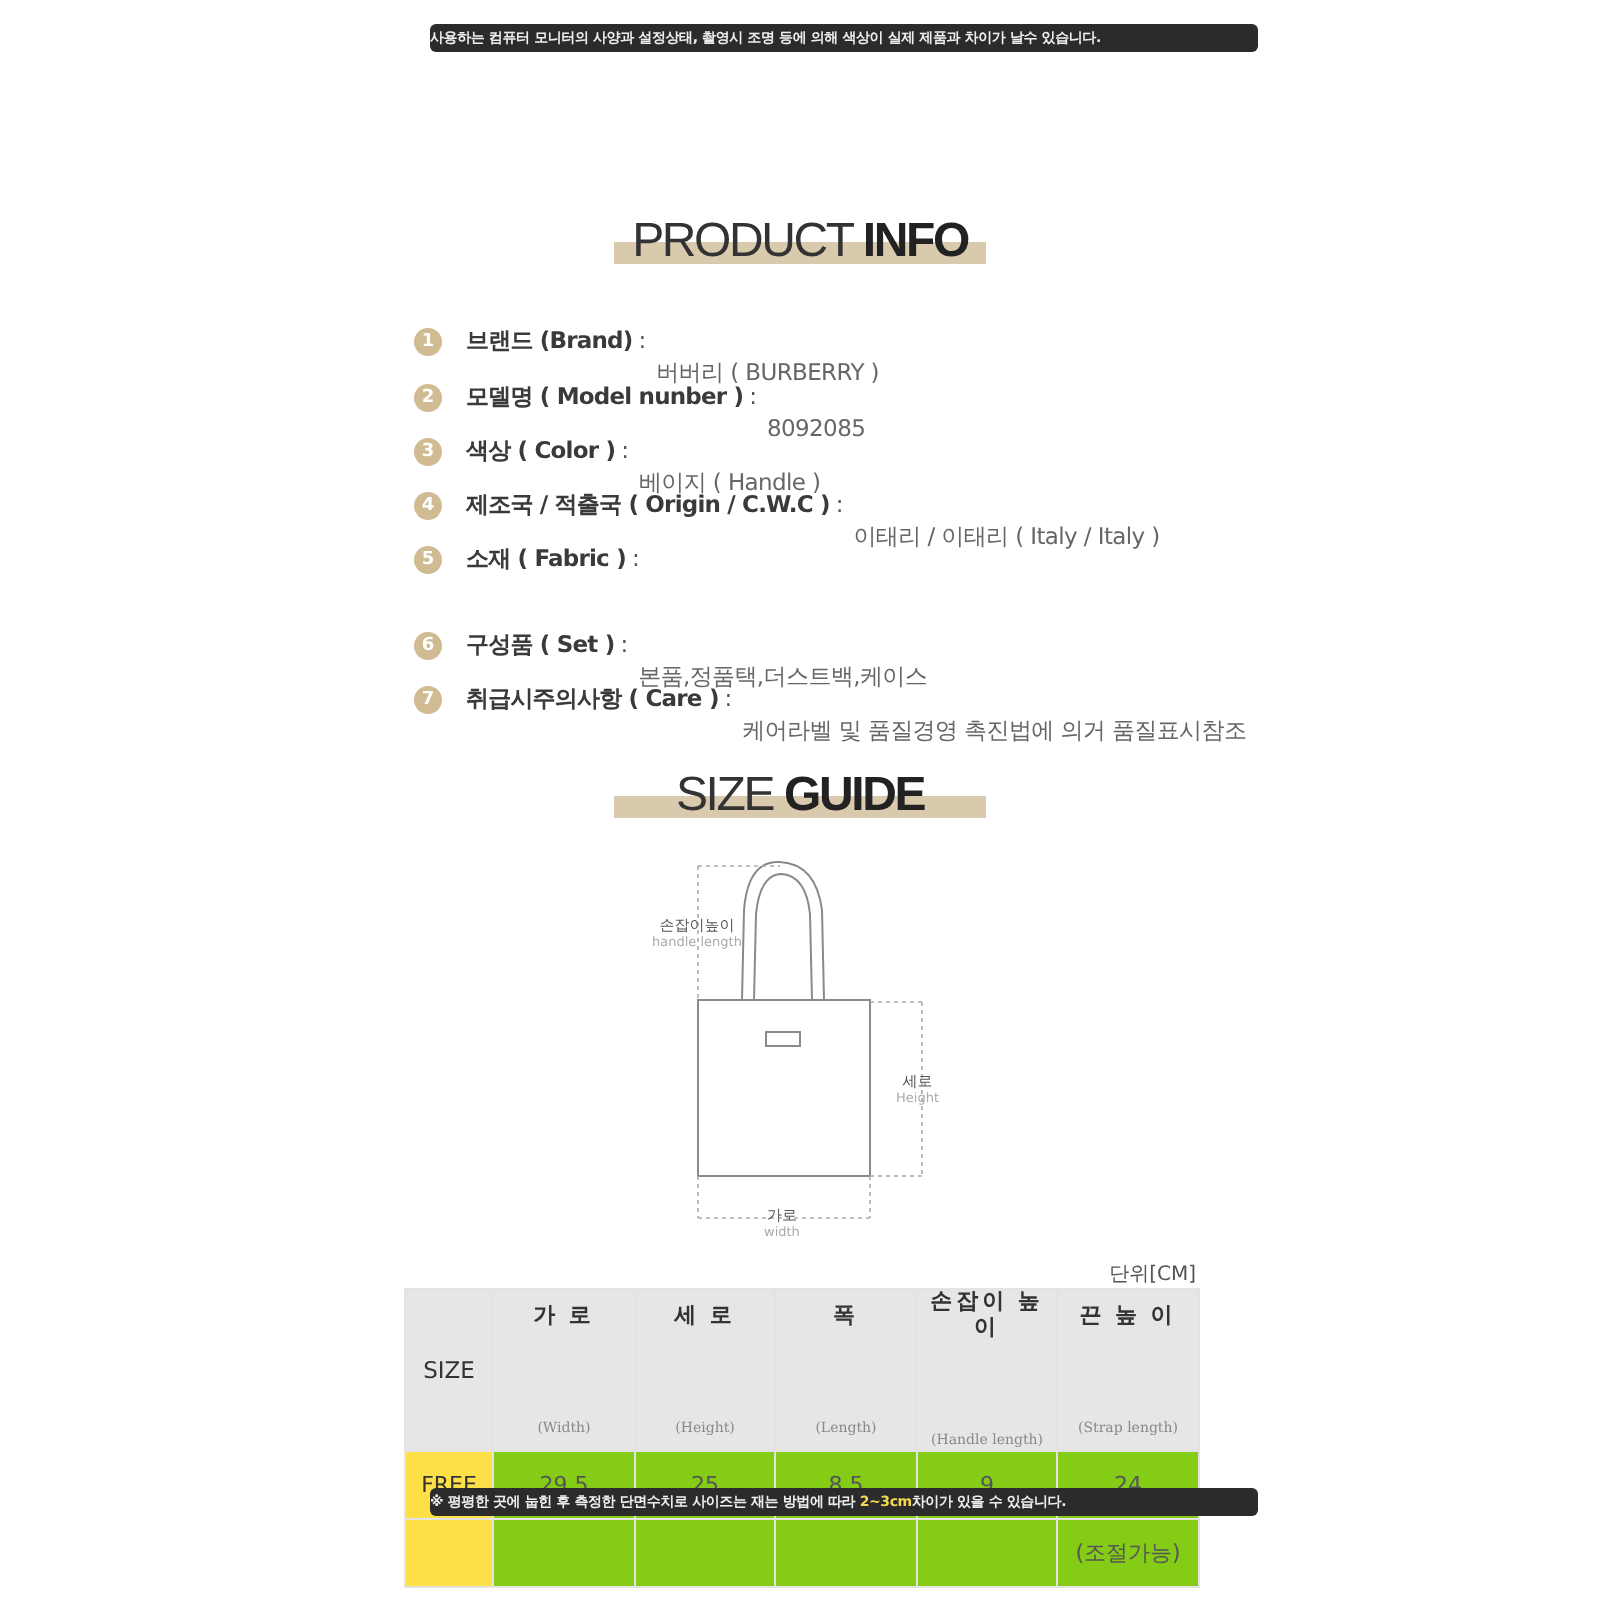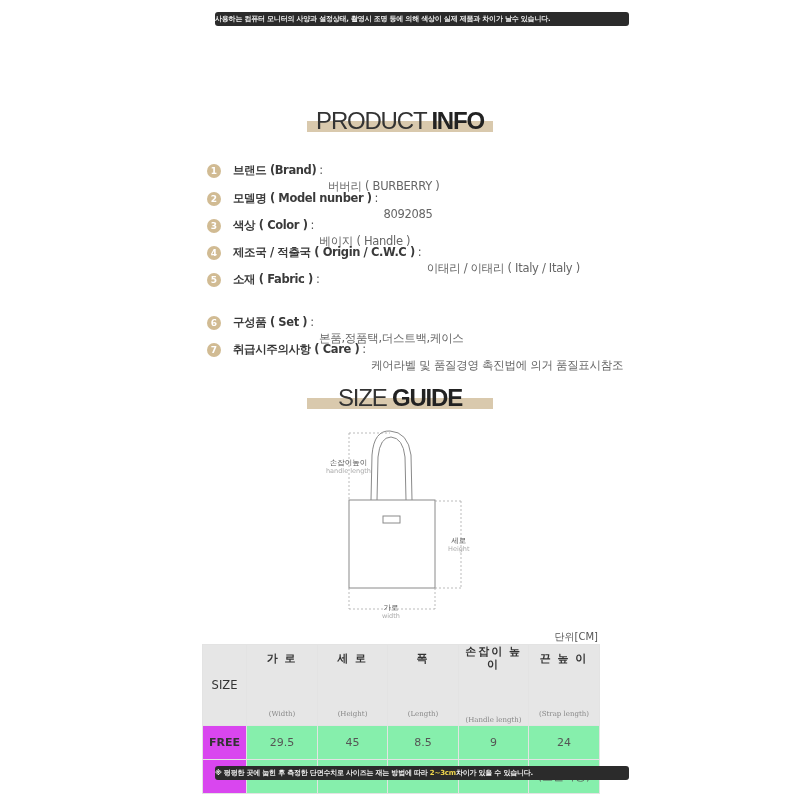--- a/index.html
+++ b/index.html
@@ -6,21 +6,21 @@
     html, body { width: 800px; height: 800px; background: #ffffff; overflow: hidden; }
     body { position: relative; font-family: "DejaVu Sans", "Liberation Sans", sans-serif; color: #333; }
 
     .notice-bar {
       position: absolute; left: 215px; width: 414px; height: 14px;
       background: #2b2b2b; border-radius: 3px;
       color: #eeeeee; font-size: 7px; line-height: 14px; text-align: left;
       white-space: nowrap; letter-spacing: -0.2px; font-weight: bold;
     }
     .notice-top { top: 12px; }
-    .notice-bottom { top: 766px; }
+    .notice-bottom { top: 744px; }
     .notice-bottom .hl { color: #f2d94e; }
 
     .section-title {
       position: absolute; left: 307px; width: 186px; height: 30px;
     }
     .section-title .band {
       position: absolute; left: 0; right: 0; bottom: 4px; height: 11px; background: #d9c9ad;
     }
     .section-title .txt {
       position: absolute; left: 0; right: 0; bottom: 2px; text-align: center;
@@ -58,22 +58,22 @@
       position: absolute; left: 202px; top: 644px; width: 397px;
       border-collapse: collapse; table-layout: fixed;
     }
     .size-table td, .size-table th {
       border: 1px solid #e3e3e3; text-align: center; vertical-align: middle;
     }
     .size-table th { background: #e6e6e6; height: 33px; font-weight: bold; color: #333; }
     .size-table th .hk { font-size: 11px; letter-spacing: 2px; display: block; line-height: 13px; font-family: Liberation Serif, serif; }
     .size-table th .he { font-family: "DejaVu Serif", "Liberation Serif", serif; font-size: 7px; color: #888; font-weight: normal; display: block; line-height: 10px; margin-top: 44px; }
     .size-table th.size-col { font-size: 11.5px; font-weight: normal; color: #333; }
-    .size-table td { height: 34px; font-size: 11px; color: #555; background: #86efac; }
-    .size-table td.row-head { background: #d946ef; color: #333; font-weight: bold; }
+    .size-table td { height: 34px; font-size: 11px; color: #555; background: #84cc16; }
+    .size-table td.row-head { background: #fde047; color: #333; }
   </style>
 </head>
 <body>
 
 <div class="notice-bar notice-top">
   <span>사용하는 컴퓨터 모니터의 사양과 설정상태, 촬영시 조명 등에 의해 색상이 실제 제품과 차이가 날수 있습니다.</span>
 </div>
 
 <div class="section-title title-info">
   <div class="band"></div>
@@ -205,21 +205,21 @@
       <span class="he">(Handle length)</span>
     </th>
     <th>
       <span class="hk">끈 높 이</span>
       <span class="he">(Strap length)</span>
     </th>
   </tr>
   <tr>
     <td class="row-head">FREE</td>
     <td>29.5</td>
-    <td>45</td>
+    <td>25</td>
     <td>8.5</td>
     <td>9</td>
     <td>24</td>
   </tr>
   <tr>
     <td class="row-head"></td>
     <td></td>
     <td></td>
     <td></td>
     <td></td>

